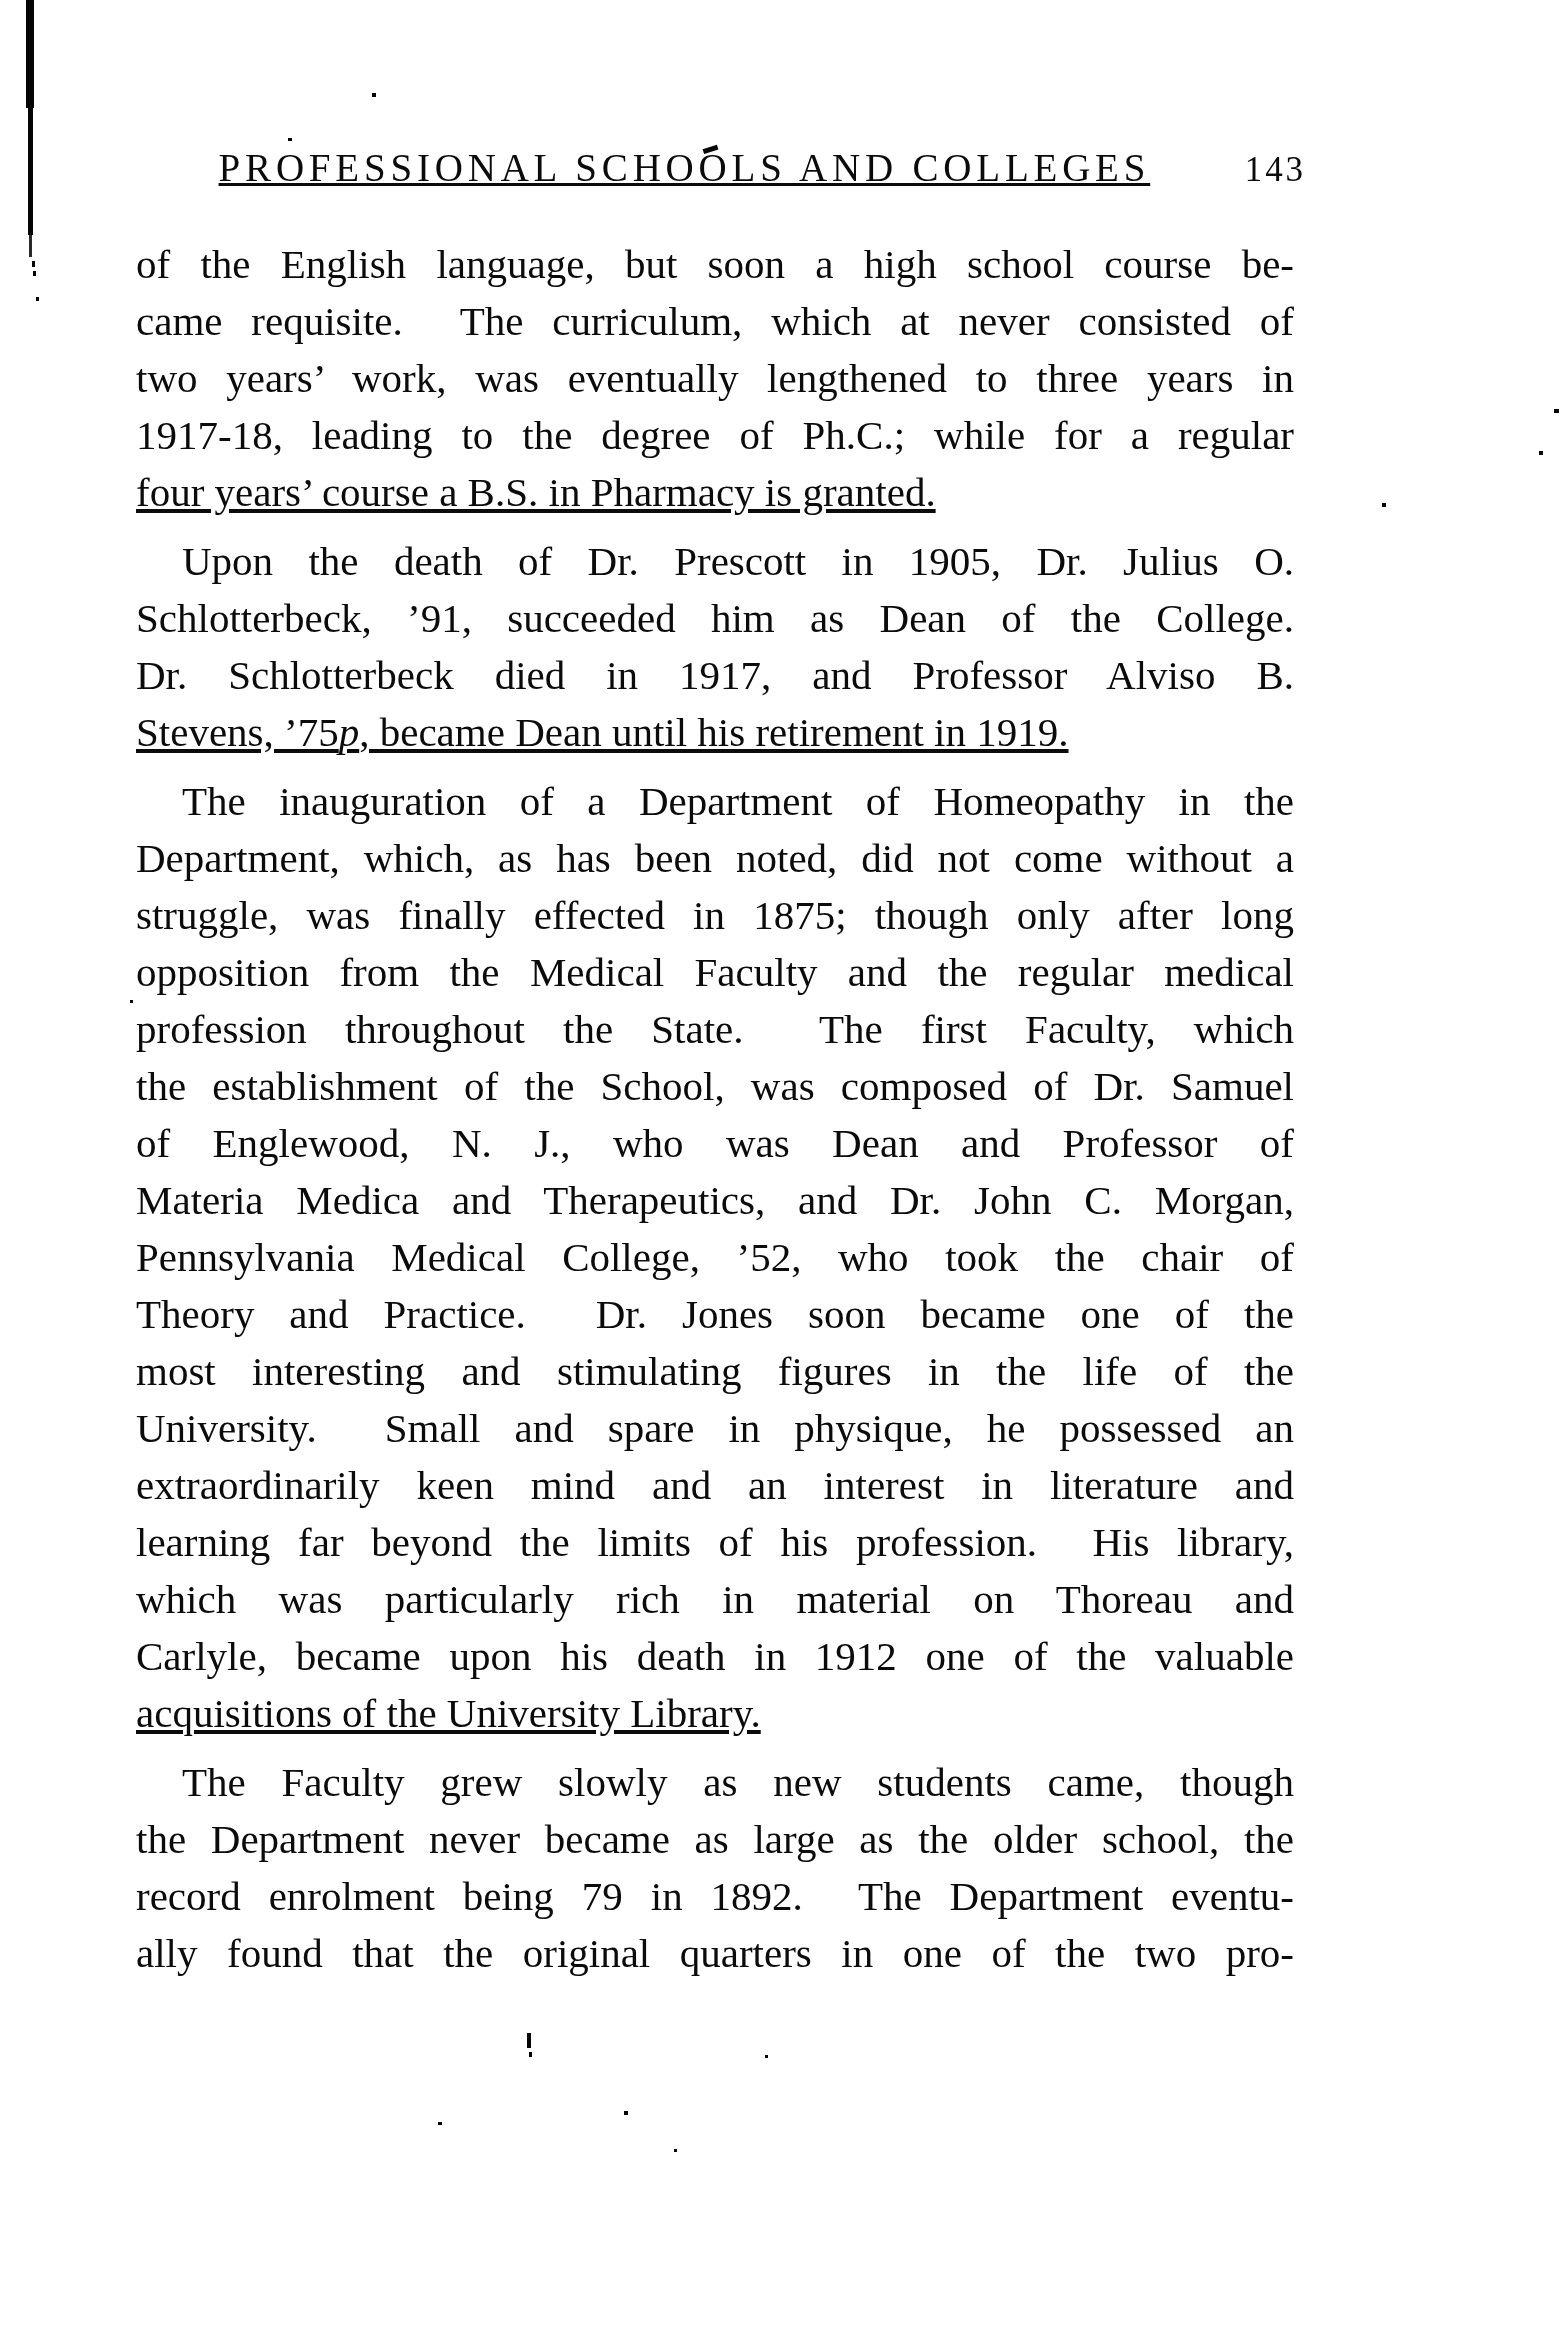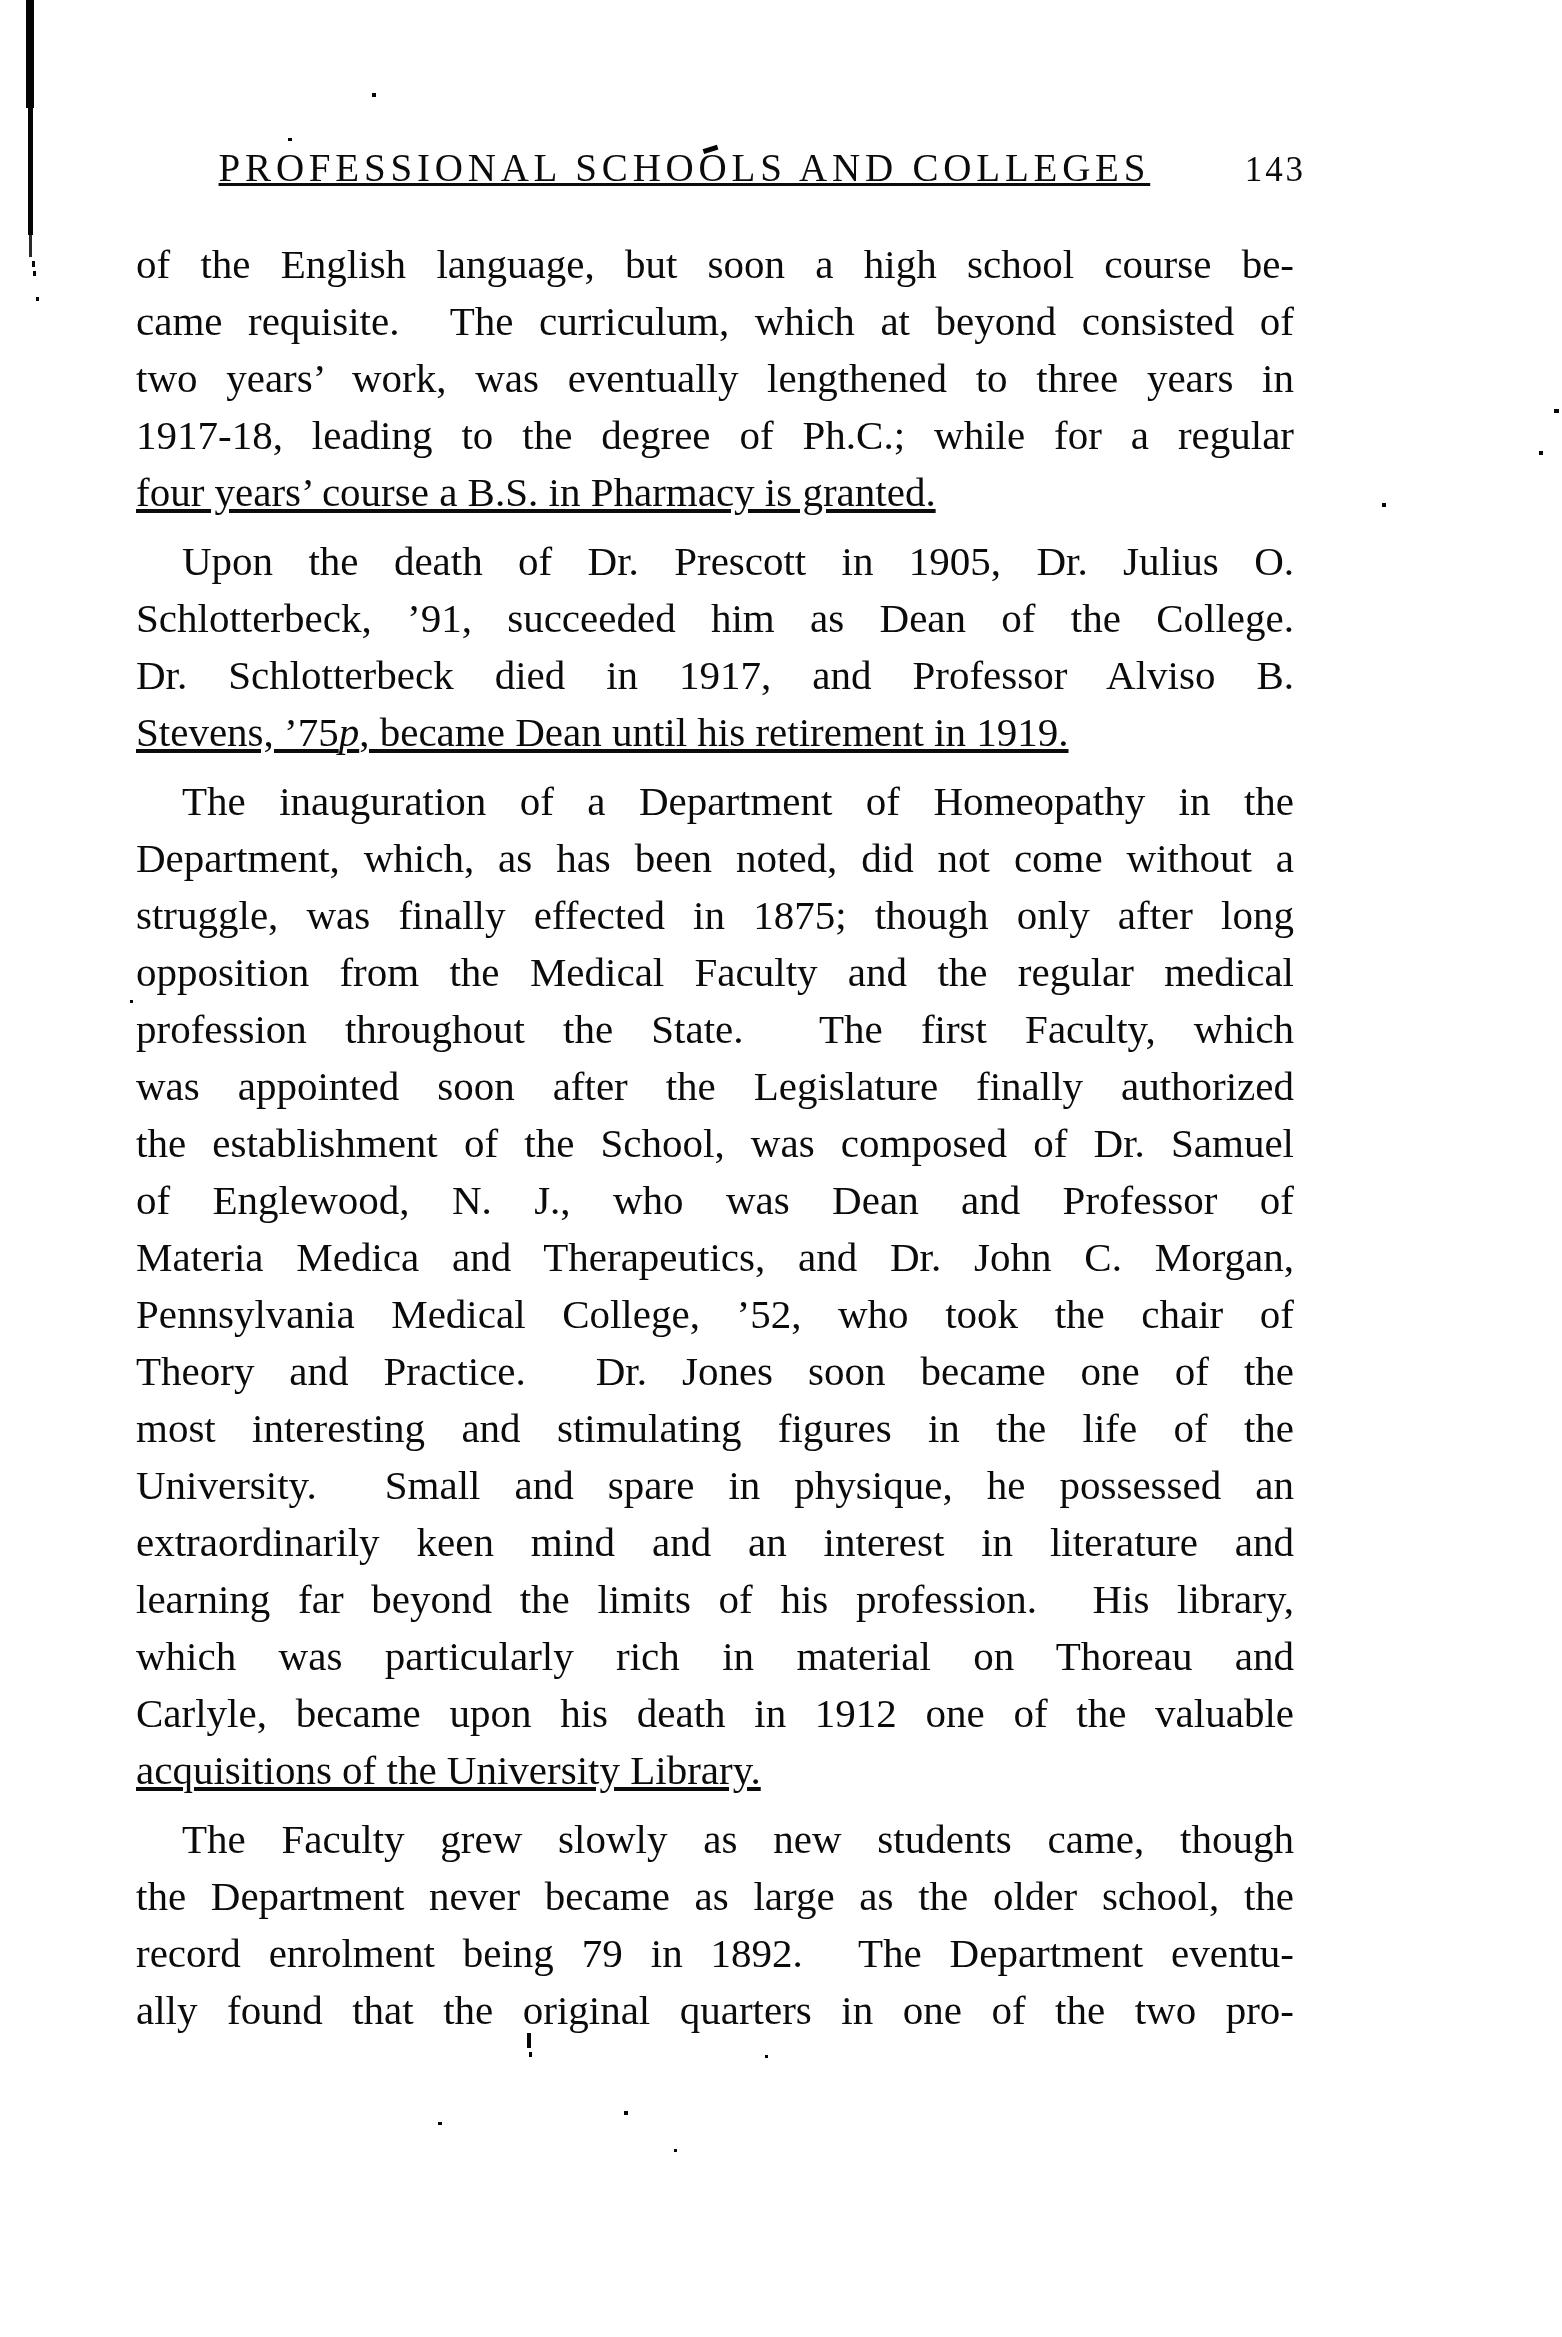--- a/index.html
+++ b/index.html
@@ -101,38 +101,37 @@
   </div>
 
   <header class="running-head">
     <span class="head-title">PROFESSIONAL SCHOOLS AND COLLEGES</span>
     <span class="folio">143</span>
   </header>
 
   <main class="text-block">
       <div class="paragraph">
         <div class="line"><span>of the English language, but soon a high school course be-</span></div>
-        <div class="line"><span>came requisite.  The curriculum, which at beyond consisted of</span></div>
+        <div class="line"><span>came requisite.  The curriculum, which at never consisted of</span></div>
         <div class="line"><span>two years’ work, was eventually lengthened to three years in</span></div>
         <div class="line"><span>1917-18, leading to the degree of Ph.C.; while for a regular</span></div>
         <div class="line ragged"><span>four years’ course a B.S. in Pharmacy is granted.</span></div>
       </div>
       <div class="paragraph">
         <div class="line first"><span>Upon the death of Dr. Prescott in 1905, Dr. Julius O.</span></div>
         <div class="line"><span>Schlotterbeck, ’91, succeeded him as Dean of the College.</span></div>
         <div class="line"><span>Dr. Schlotterbeck died in 1917, and Professor Alviso B.</span></div>
         <div class="line ragged"><span>Stevens, ’75</span><span class="it">p</span><span>, became Dean until his retirement in 1919.</span></div>
       </div>
       <div class="paragraph">
         <div class="line first"><span>The inauguration of a Department of Homeopathy in the</span></div>
         <div class="line"><span>Department, which, as has been noted, did not come without a</span></div>
         <div class="line"><span>struggle, was finally effected in 1875; though only after long</span></div>
         <div class="line"><span>opposition from the Medical Faculty and the regular medical</span></div>
         <div class="line"><span>profession throughout the State.  The first Faculty, which</span></div>
-        <div class="line"><span>was appointed soon after the Legislature finally authorized</span></div>
         <div class="line"><span>the establishment of the School, was composed of Dr. Samuel</span></div>
         <div class="line"><span>of Englewood, N. J., who was Dean and Professor of</span></div>
         <div class="line"><span>Materia Medica and Therapeutics, and Dr. John C. Morgan,</span></div>
         <div class="line"><span>Pennsylvania Medical College, ’52, who took the chair of</span></div>
         <div class="line"><span>Theory and Practice.  Dr. Jones soon became one of the</span></div>
         <div class="line"><span>most interesting and stimulating figures in the life of the</span></div>
         <div class="line"><span>University.  Small and spare in physique, he possessed an</span></div>
         <div class="line"><span>extraordinarily keen mind and an interest in literature and</span></div>
         <div class="line"><span>learning far beyond the limits of his profession.  His library,</span></div>
         <div class="line"><span>which was particularly rich in material on Thoreau and</span></div>

